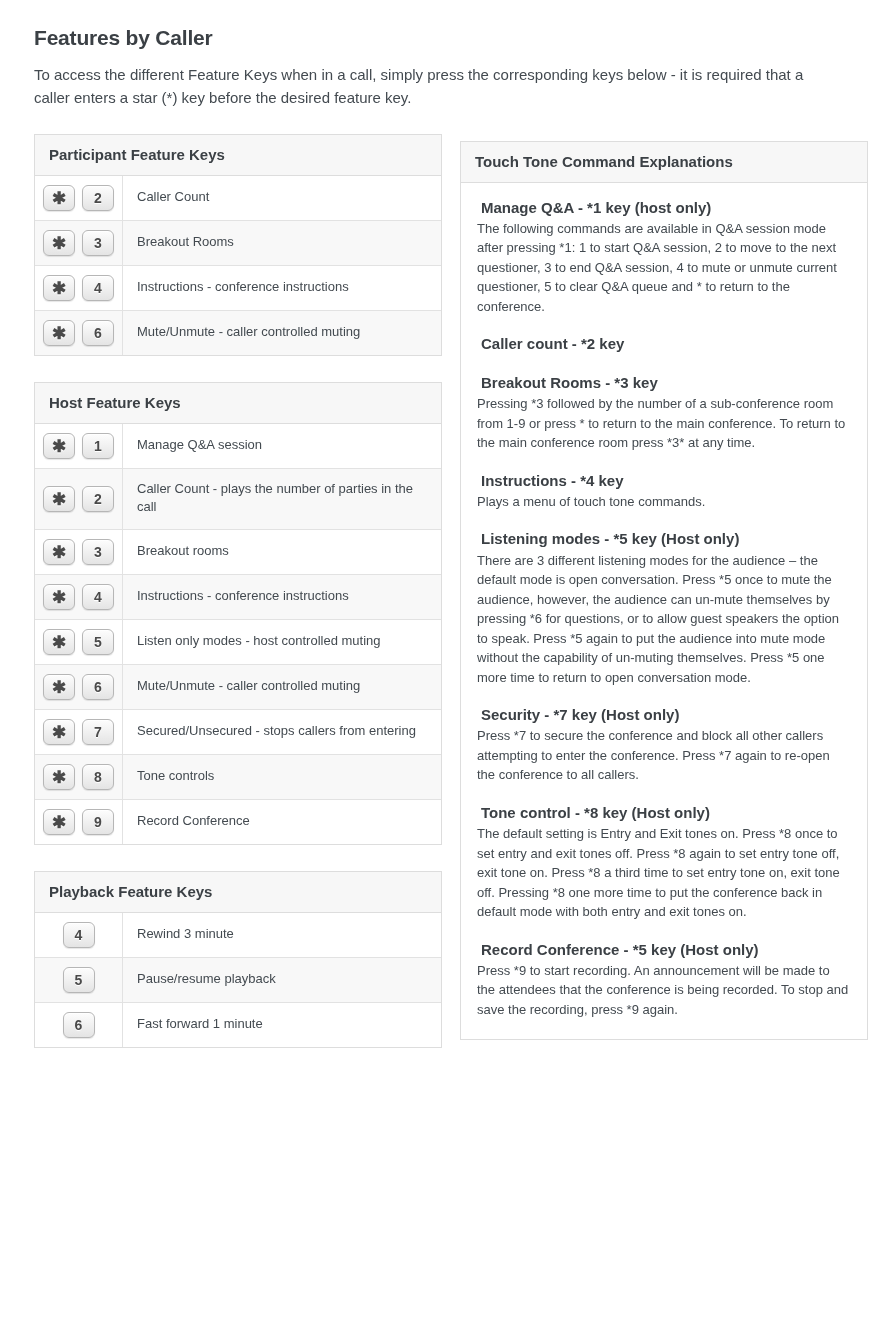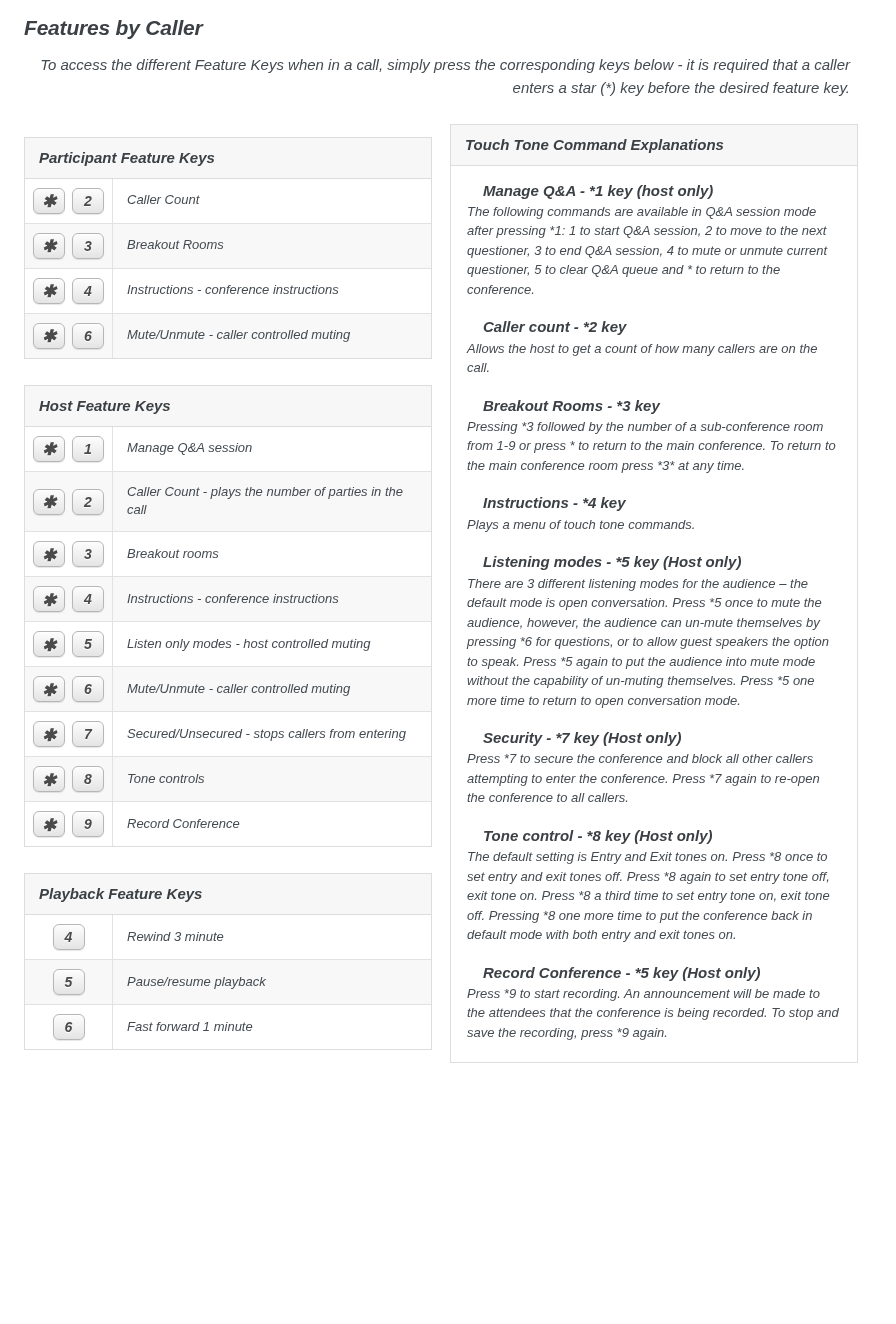--- a/index.html
+++ b/index.html
@@ -11,43 +11,41 @@
   }
   body {
     font-family: "Liberation Sans", sans-serif;
     color: #3d4349;
     -webkit-font-smoothing: antialiased;
   }
 
   .page {
     width: 884px;
     min-height: 1324px;
-    padding: 6px;
+    padding: 16px;
     position: relative;
-    font-style: italic;
   }
 
   
   .intro {
     padding: 10px 28px 0 18px;
   }
   .page-title {
     font-size: 21px;
     font-weight: bold;
     color: #3b4045;
     margin: 0 0 14px 0;
     letter-spacing: -0.2px;
   }
   .intro-text {
     font-size: 15px;
     line-height: 1.52;
     color: #434a50;
     margin: 0;
     max-width: 830px;
-    text-align: right;
   }
 
   
   .columns {
     display: flex;
     align-items: center;
     gap: 18px;
     padding: 24px 34px 0 18px;
   }
   .col-left { width: 408px; flex: 0 0 408px; }
@@ -123,21 +121,21 @@
   
   .explain-body {
     padding: 14px 16px 16px 16px;
   }
   .exp-block { margin: 0 0 17px 0; }
   .exp-block:last-child { margin-bottom: 4px; }
   .exp-title {
     font-size: 15px;
     font-weight: bold;
     color: #3b4045;
-    margin: 0 0 1px 16px;
+    margin: 0 0 1px 4px;
     line-height: 1.42;
   }
   .exp-text {
     font-size: 13px;
     line-height: 1.5;
     color: #434a50;
     margin: 0;
   }
 </style>
 </head>
@@ -282,21 +280,20 @@
     <div class="col-right">
       <div class="panel">
         <div class="panel-header">Touch Tone Command Explanations</div>
         <div class="explain-body" id="explain-body">
             <div class="exp-block">
               <div class="exp-title">Manage Q&amp;A - *1 key (host only)</div>
               <p class="exp-text">The following commands are available in Q&amp;A session mode after pressing *1: 1 to start Q&amp;A session, 2 to move to the next questioner, 3 to end Q&amp;A session, 4 to mute or unmute current questioner, 5 to clear Q&amp;A queue and * to return to the conference.</p>
             </div>
             <div class="exp-block">
               <div class="exp-title">Caller count - *2 key</div>
-              <p class="exp-text">Allows the host to get a count of how many callers are on the call.</p>
             </div>
             <div class="exp-block">
               <div class="exp-title">Breakout Rooms - *3 key</div>
               <p class="exp-text">Pressing *3 followed by the number of a sub-conference room from 1-9 or press * to return to the main conference. To return to the main conference room press *3* at any time.</p>
             </div>
             <div class="exp-block">
               <div class="exp-title">Instructions - *4 key</div>
               <p class="exp-text">Plays a menu of touch tone commands.</p>
             </div>
             <div class="exp-block">

